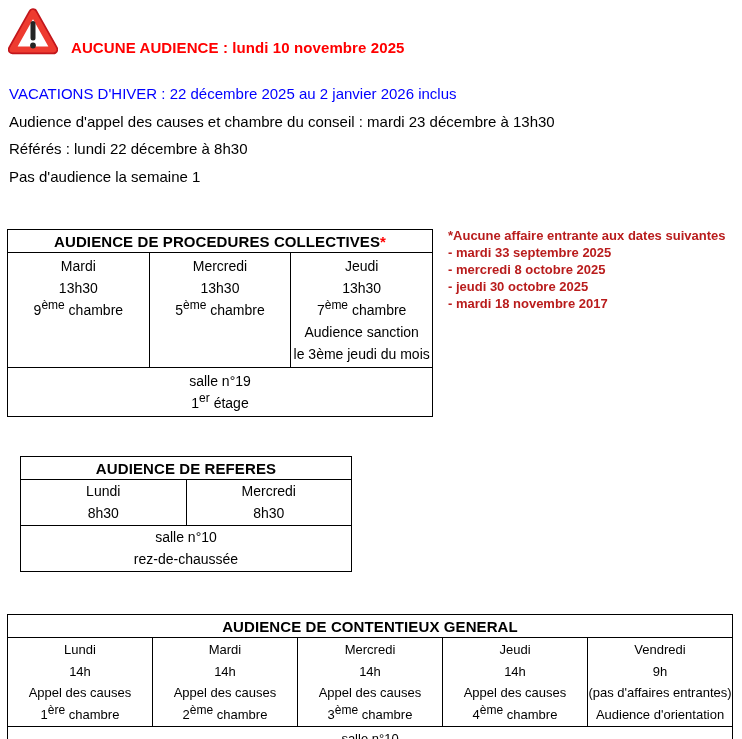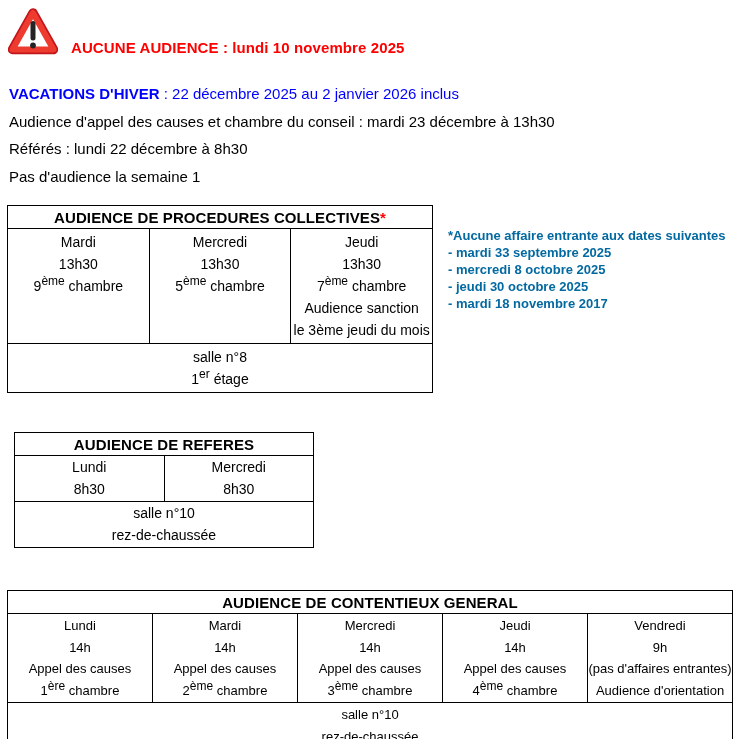--- a/index.html
+++ b/index.html
@@ -7,35 +7,35 @@
   body {
     width:742px; height:739px; overflow:hidden;
     font-family:"Liberation Sans", sans-serif; color:#000000;
   }
   
   .alert-row { display:flex; align-items:flex-end; margin:8px 0 0 8px; }
   .alert-text { color:#FF0000; font-weight:bold; font-size:15px; margin-left:13px; letter-spacing:.1px; }
   
   .vac { margin:24px 0 0 9px; font-size:15px; line-height:27.5px; }
   .blue { color:#0000FF; }
-  .bold { font-weight:bold; }
+  .bold { font-weight:normal; }
   
-  table { border-collapse:collapse; table-layout:fixed; }
+  table { border-collapse:collapse; table-layout:fixed;margin-top:24px; }
   td { border:1px solid #000000; text-align:center; vertical-align:top; }
   .title-cell { font-weight:bold; font-size:15px; vertical-align:middle; height:23px; padding:1px 0; letter-spacing:.1px; }
   .ln { display:block; }
   sup.s { font-size:12px; vertical-align:super; line-height:0; }
   .red { color:#FF0000; }
   
   .row1 { display:flex; align-items:flex-start; margin:15px 0 0 7px; }
   .t1 { width:426px; }
   .t1 .body td, .t1 .foot td { font-size:14px; line-height:22px; padding:2px 0 2px; }
-  .notes { color:#0369a1; font-weight:bold; font-size:13px; line-height:17px; margin:22px 0 0 15px; white-space:nowrap; }
+  .notes { color:#b91c1c; font-weight:bold; font-size:13px; line-height:17px; margin:22px 0 0 15px; white-space:nowrap; }
   
-  .t2 { width:300px; margin:39px 0 0 14px; }
+  .t2 { width:332px; margin:39px 0 0 20px; }
   .t2 .body td, .t2 .foot td { font-size:14px; line-height:22px; padding:0 0 1px; }
   
   .t3 { width:726px; margin:42px 0 0 7px; }
   .t3 .body td, .t3 .foot td { font-size:13px; line-height:21.5px; padding:1px 0 1px; }
 </style>
 </head>
 <body>
 
 <div class="alert-row">
   <svg width="50" height="48" viewBox="0 0 50 48" aria-hidden="true">
@@ -74,21 +74,21 @@
       <td>
         <span class="ln">Jeudi</span>
         <span class="ln">13h30</span>
         <span class="ln"><span>7</span><sup class="s">ème</sup><span> chambre</span></span>
         <span class="ln">Audience sanction</span>
         <span class="ln">le 3ème jeudi du mois</span>
       </td>
     </tr>
     <tr class="foot">
       <td colspan="3">
-        <span class="ln">salle n°8</span>
+        <span class="ln">salle n°19</span>
         <span class="ln"><span>1</span><sup class="s">er</sup><span> étage</span></span>
       </td>
     </tr>
   </tbody>
     </table>
 
   <div class="notes">
     <div class="ln">*Aucune affaire entrante aux dates suivantes</div>
     <div class="ln">- mardi 33 septembre 2025</div>
     <div class="ln">- mercredi 8 octobre 2025</div>

